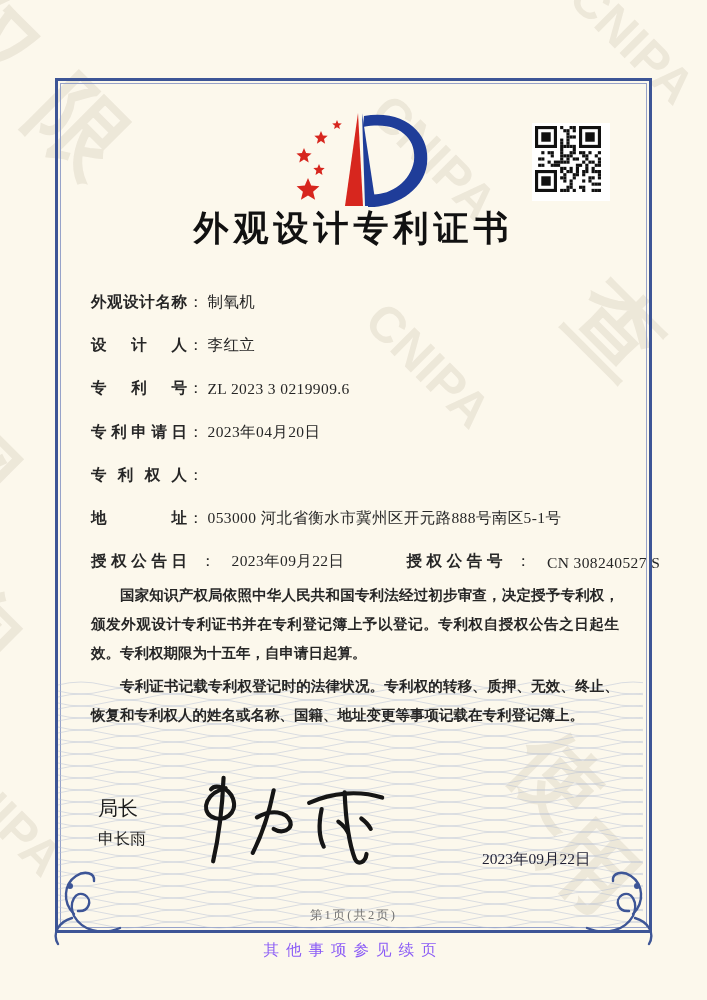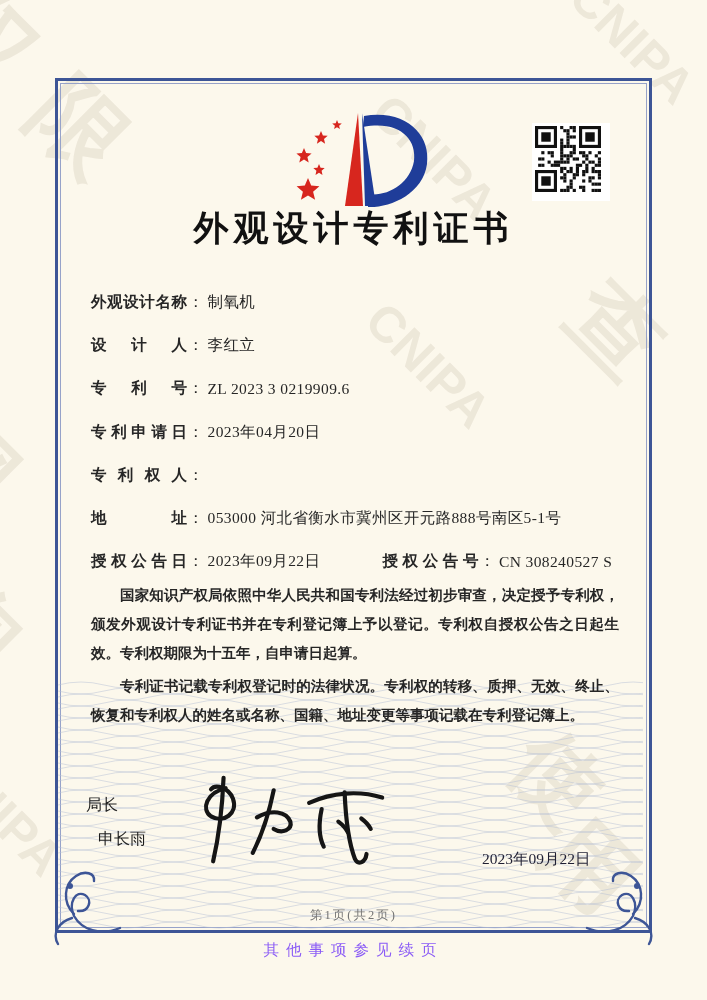--- a/index.html
+++ b/index.html
@@ -30,29 +30,29 @@
   .flourish circle{fill:#3d5596;}
   
   .cert-no{position:absolute;left:37px;top:34px;font-size:15px;letter-spacing:3px;color:#3a3a3a;}
   .logo{position:absolute;left:228px;top:28px;width:150px;height:100px;}
   .qr{position:absolute;left:474px;top:42px;width:72px;height:72px;background:#fff;padding:3px;}
   .qr svg{display:block;}
   .title{position:absolute;left:0;right:0;top:124px;text-align:center;
     font-size:35px;font-weight:bold;letter-spacing:5px;color:#111;margin:0;}
   .fields{position:absolute;left:33px;right:28px;top:200px;font-size:15.5px;color:#262626;}
   .f-row{height:43.2px;display:flex;align-items:center;}
-  .f-pair{display:flex;align-items:center;white-space:nowrap;}
+  .f-pair{display:flex;align-items:flex-end;white-space:nowrap;gap:12px;}
   .f-label{display:inline-block;width:96px;text-align:justify;text-align-last:justify;font-weight:bold;}
   .f-colon{margin:0 4px 0 1px;}
   .f-value{letter-spacing:0.4px;}
   .pair2{margin-left:62px;}
   .paras{position:absolute;left:33px;right:30px;top:500px;font-size:14.5px;
     line-height:2.0;text-align:justify;color:#262626;}
   .paras p{margin:0 0 4px 0;text-indent:2em;font-weight:bold;}
-  .sig-title{position:absolute;left:28px;top:714px;font-size:16px;
+  .sig-title{position:absolute;left:40px;top:714px;font-size:20px;
      font-family:Liberation Mono, monospace;color:#1c1c1c;}
   .sig-name{position:absolute;left:40px;top:748px;font-size:16px;
      font-family:"Liberation Sans","DejaVu Sans",sans-serif;color:#1c1c1c;}
   .sig-hand{position:absolute;left:128px;top:688px;width:240px;height:100px;}
   .sig-hand path{stroke:#151515;stroke-width:4;fill:none;stroke-linecap:round;stroke-linejoin:round;}
   .issue-date{position:absolute;left:424px;top:768px;font-size:15.5px;color:#1f1f33;}
   .page-no{position:absolute;left:0;right:0;top:826px;text-align:center;font-size:12.5px;color:#737373;letter-spacing:2px;}
   .footer-note{position:absolute;left:0;right:0;top:940px;text-align:center;z-index:3;
     font-size:15.5px;letter-spacing:7px;color:#8b5cf6;}
 </style>

